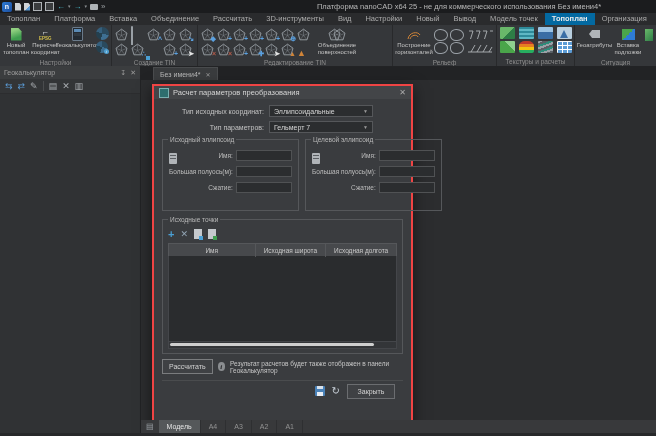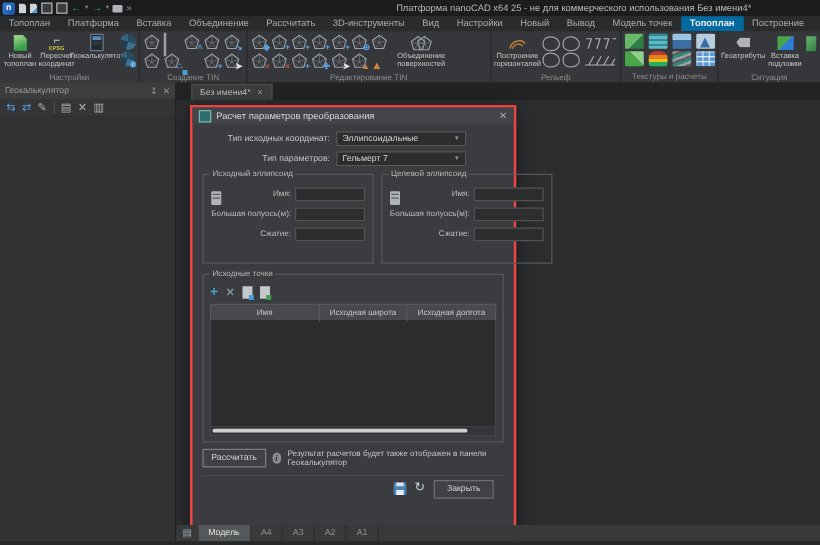--- a/index.html
+++ b/index.html
@@ -156,21 +156,21 @@
   <span class="mtab">Вставка</span>
   <span class="mtab">Объединение</span>
   <span class="mtab">Рассчитать</span>
   <span class="mtab">3D-инструменты</span>
   <span class="mtab">Вид</span>
   <span class="mtab">Настройки</span>
   <span class="mtab">Новый</span>
   <span class="mtab">Вывод</span>
   <span class="mtab">Модель точек</span>
   <span class="mtab active">Топоплан</span>
-  <span class="mtab">Построение</span>
+  <span class="mtab">Организация</span>
 </div>
 
 <div class="ribbon">
 
   <div class="rgroup" style="width:112px">
     <div class="rgc">
       <div class="bigbtn">
         <span class="bic">
             <span class="doc-green"></span>
           </span>

